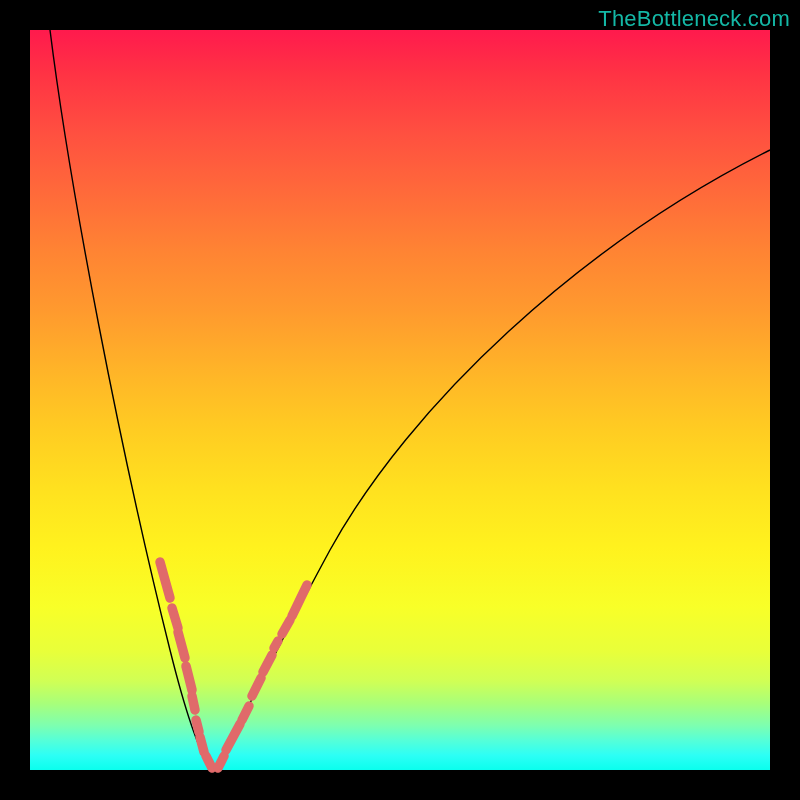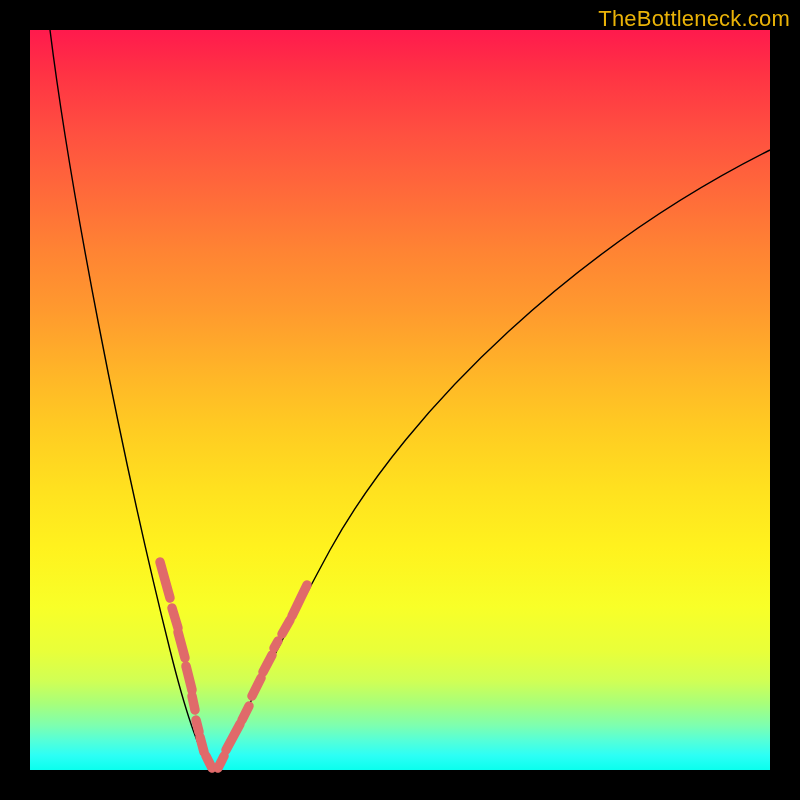--- a/index.html
+++ b/index.html
@@ -35,21 +35,21 @@
       #7dffb0 94%,
       #55ffd8 96%,
       #2dfff5 98%,
       #0affee 100%
     );
   }
   .watermark {
     position: absolute;
     top: 6px;
     right: 10px;
-    color: #eab308;
+    color: #14b8a6;
     font-size: 22px;
     letter-spacing: 0.2px;
     font-weight: 500;
     user-select: none;
   }
   svg.curves {
     position: absolute;
     left: 30px;
     top: 30px;
     width: 740px;

